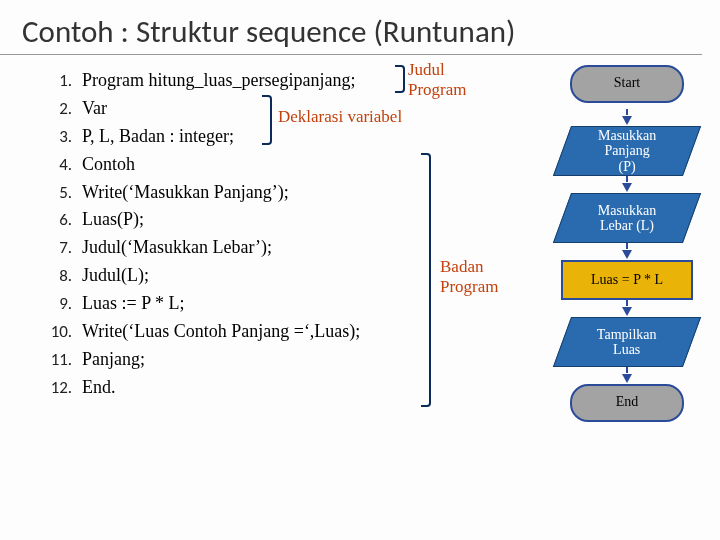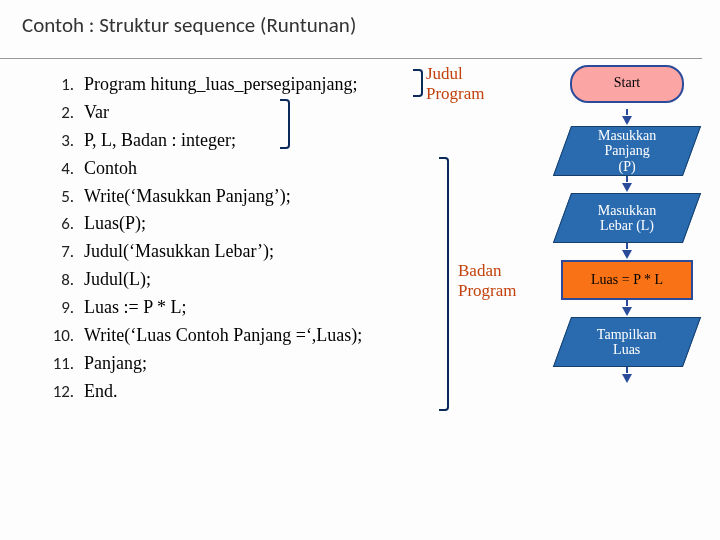--- a/index.html
+++ b/index.html
@@ -6,32 +6,31 @@
     margin: 0;
     padding: 0;
     width: 720px;
     height: 540px;
     font-family: Calibri, Arial, sans-serif;
     background: #fdfdfd;
     position: relative;
     overflow: hidden;
   }
   .title {
-    font-size: 21px;
+    font-size: 31px;
     color: #333;
-    padding: 12px 0 20px 22px;
+    padding: 12px 0 4px 22px;
     border-bottom: 1px solid #999;
     margin: 0 18px 6px 0;
     font-weight: 400;
   }
   .content {
     position: relative;
-    padding-left: 24px;
+    padding-left: 40px;
     padding-top: 6px;
-    margin-left: 18px;
   }
   ol.code {
     list-style: decimal;
     margin: 0;
     padding-left: 36px;
     font-family: "Times New Roman", serif;
     font-size: 18px;
     line-height: 1.55;
     color: #000;
   }
@@ -45,33 +44,33 @@
     border-radius: 0 4px 4px 0;
   }
 
   .flow { position:absolute; right:22px; top:65px; width:142px; }
   .shape {
     position:relative; text-align:center; font-size:14px;
     margin-bottom: 6px;
     font-family: "Times New Roman", serif;
   }
   .terminator {
-    background:#fca5a5; border:2px solid #2a4a9a; border-radius:18px;
+    background:#a3a3a3; border:2px solid #2a4a9a; border-radius:18px;
     height:34px; line-height:32px; width:110px; margin-left:auto; margin-right:auto;
   }
   .io {
     width:128px; height:48px; margin:0 auto;
     background:#2a6bb0; color:#fff; transform:skewX(-20deg);
     display:flex; align-items:center; justify-content:center;
     border:1px solid #163f6b;
   }
   .io span { transform:skewX(20deg); display:block; line-height:1.1; }
   .process {
     width:128px; height:36px; margin:0 auto;
-    background:#f97316; border:2px solid #2a4a9a;
+    background:#eab308; border:2px solid #2a4a9a;
     display:flex; align-items:center; justify-content:center;
   }
   .arrow {
     width:0; height:0; border-left:5px solid transparent; border-right:5px solid transparent;
     border-top:9px solid #2a4a9a; margin:1px auto 1px auto;
   }
   .conn { width:2px; height:6px; background:#2a4a9a; margin:0 auto; }
 </style>
 </head>
 <body>
@@ -92,20 +91,21 @@
     <li>Write(‘Luas Contoh Panjang =‘,Luas);</li>
     <li>Panjang;</li>
     <li>End.</li>
   </ol>
 
   <div class="bracket" style="left:395px; top:4px; height:24px; width:8px;"></div>
   <div class="ann" style="left:408px; top:-1px; white-space:pre;">Judul
 Program</div>
 
   <div class="bracket" style="left:262px; top:34px; height:46px; width:8px;"></div>
+  <div class="ann" style="left:278px; top:46px;">Deklarasi variabel</div>
 
   <div class="bracket" style="left:421px; top:92px; height:250px; width:8px;"></div>
   <div class="ann" style="left:440px; top:196px; white-space:pre;">Badan
 Program</div>
 </div>
 
 <div class="flow">
   <div class="shape terminator">Start</div>
   <div class="conn"></div>
     <div class="arrow"></div>
@@ -126,13 +126,14 @@
       <span>Luas = P * L</span>
     </div>
   <div class="conn"></div>
     <div class="arrow"></div>
   <div class="shape io">
       <span style="white-space:pre;">Tampilkan
 Luas</span>
     </div>
   <div class="conn"></div>
     <div class="arrow"></div>
+  <div class="shape terminator">End</div>
 </div>
 
 </body></html>

